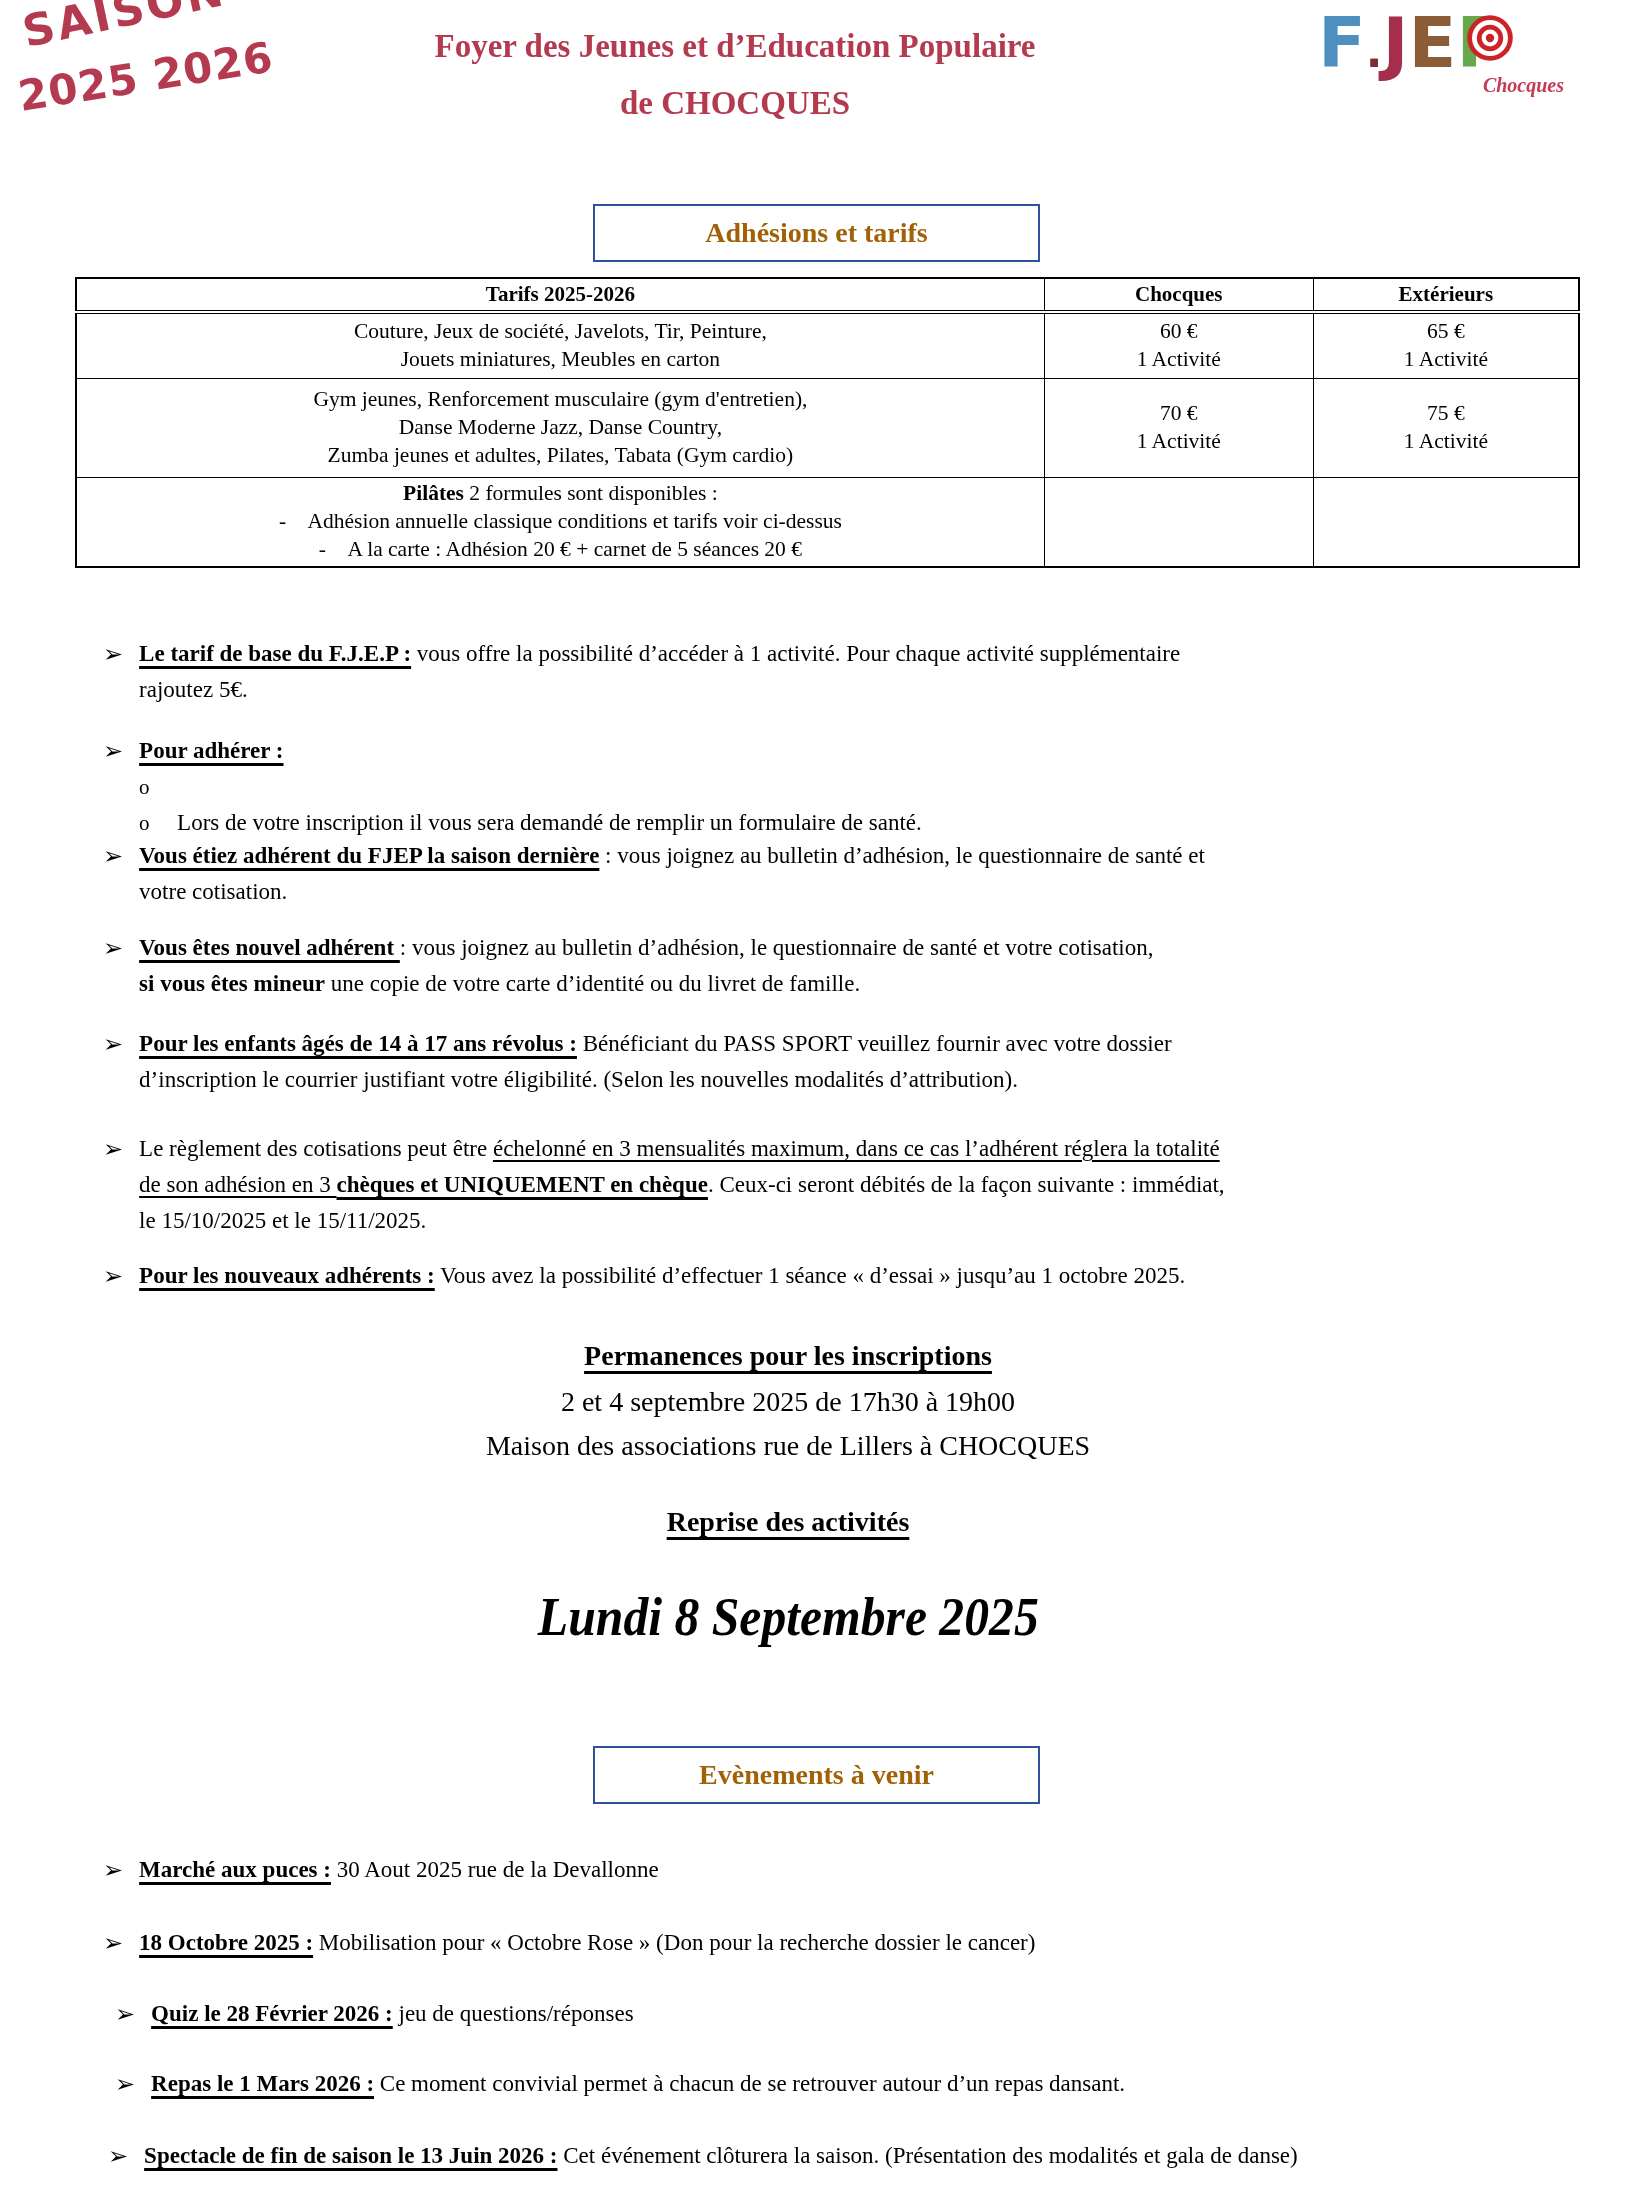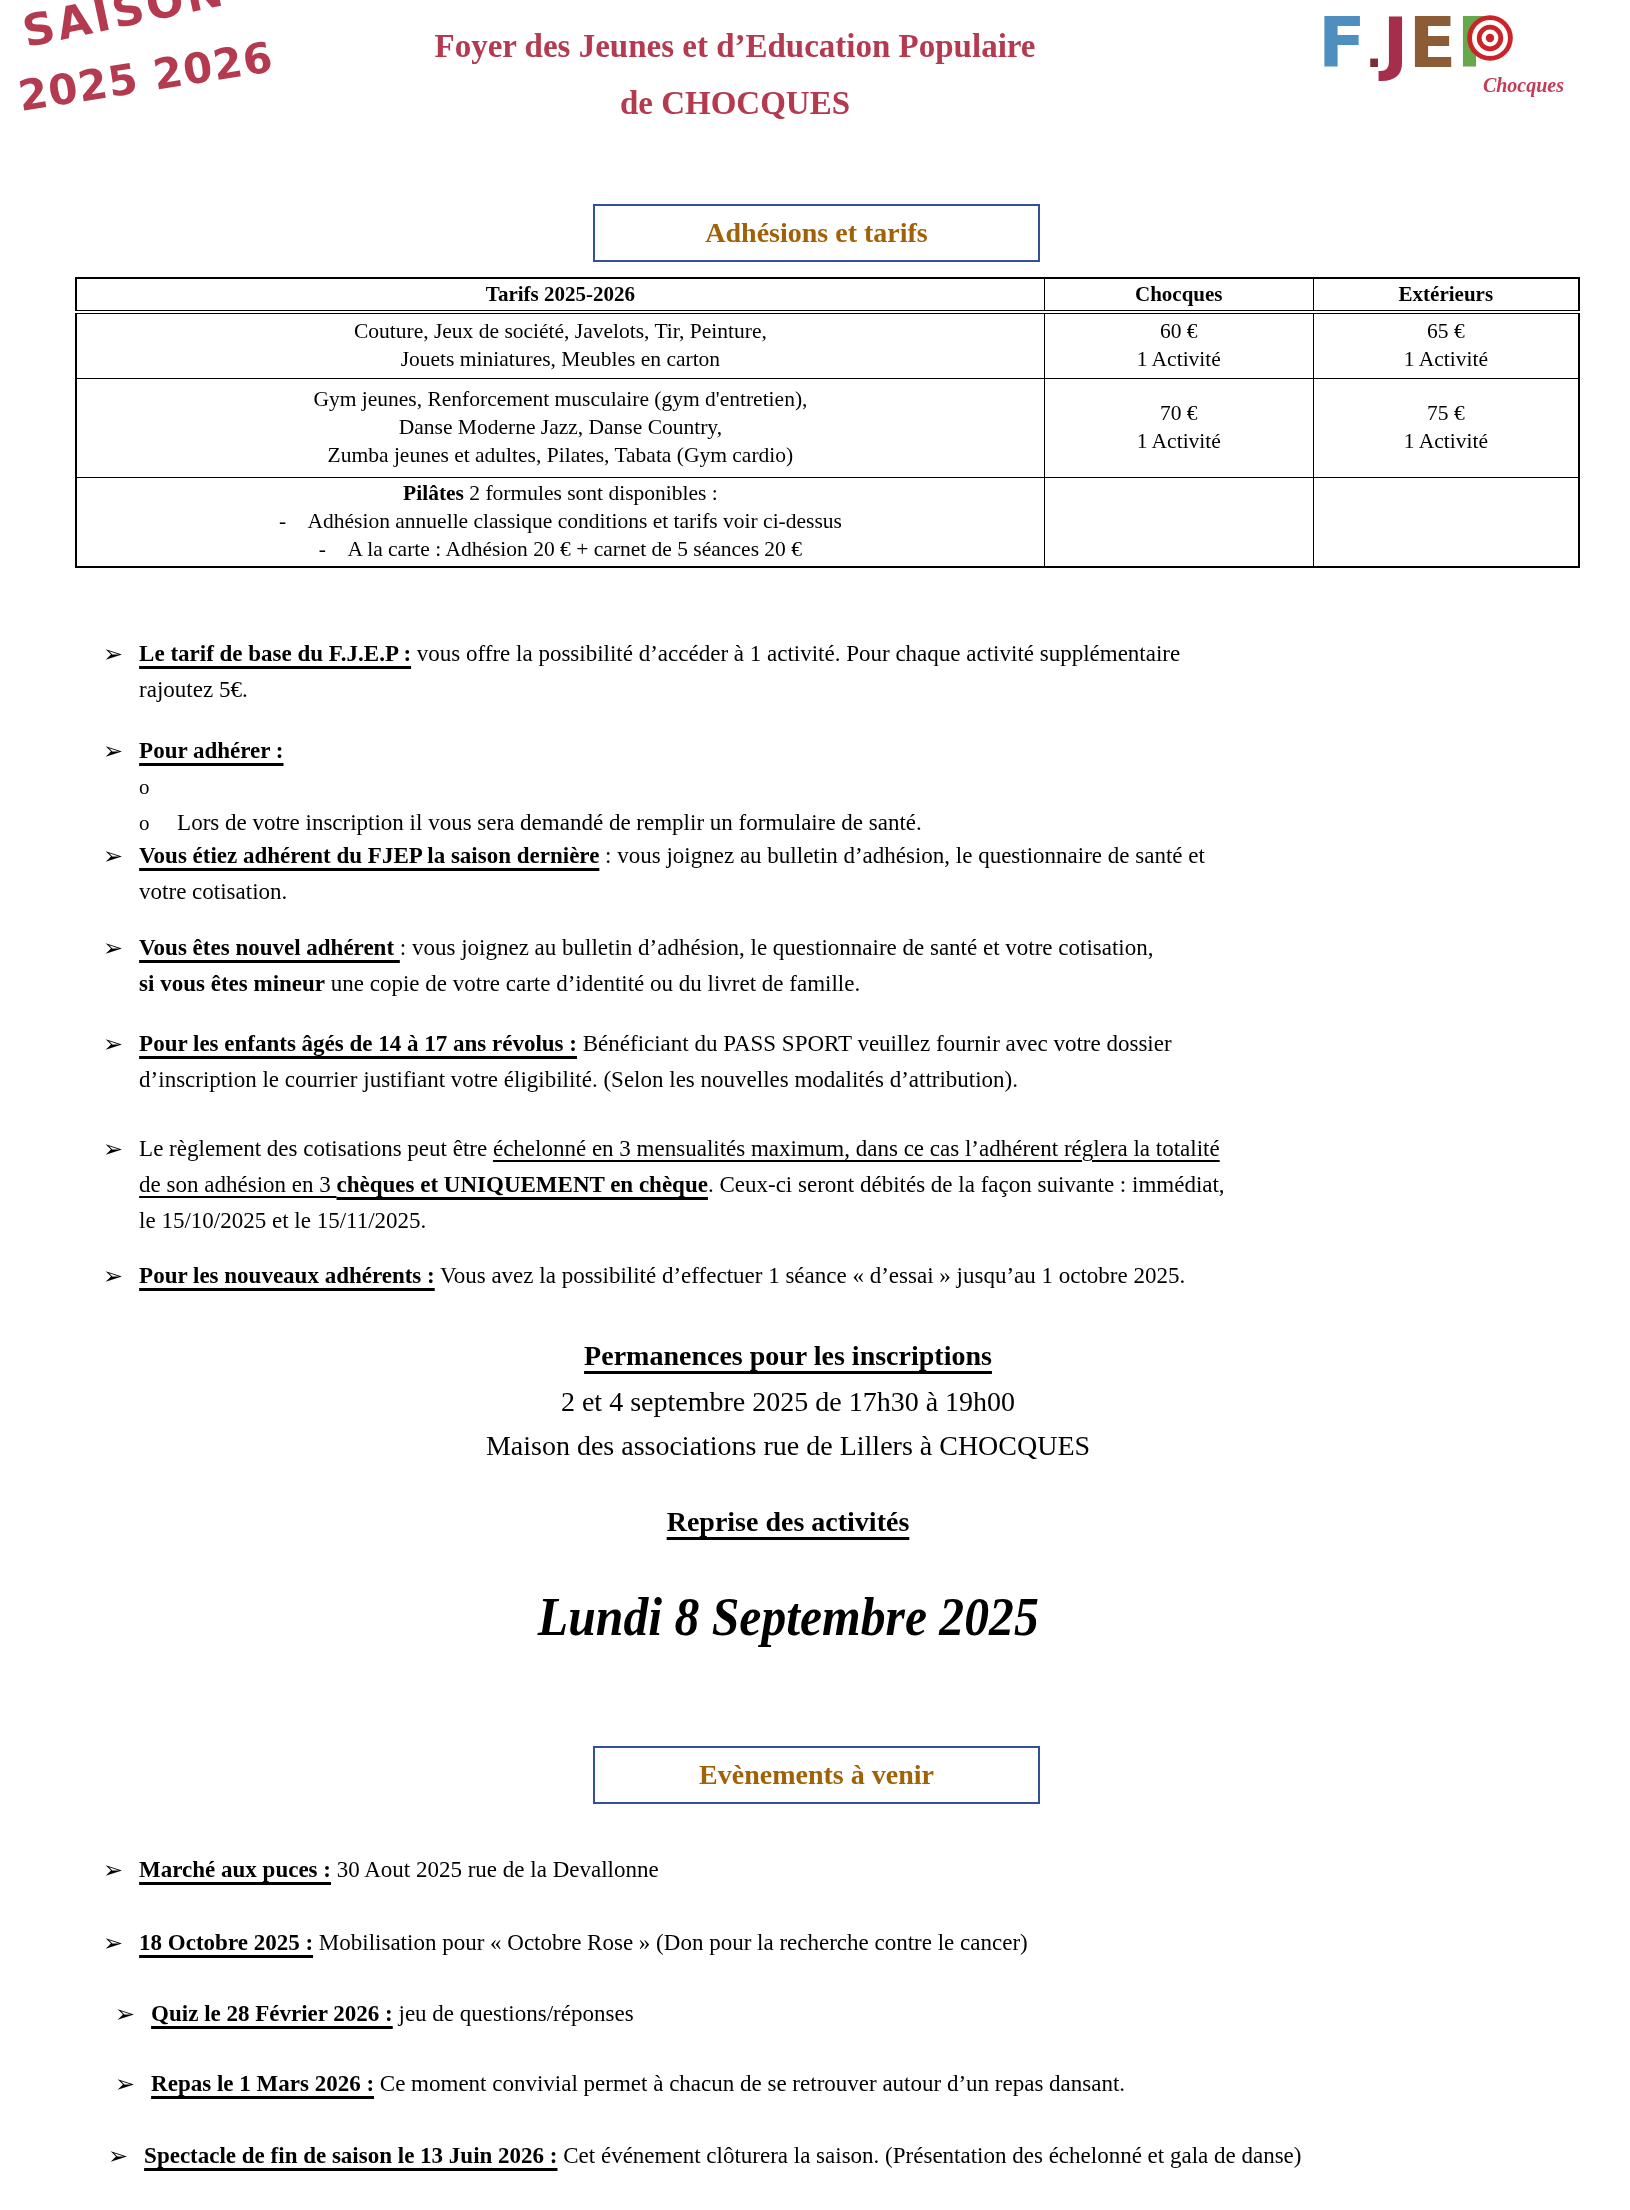--- a/index.html
+++ b/index.html
@@ -224,35 +224,35 @@
 
   <div class="bullet" style="top:1852px;">
     <span class="arrow">➢</span>
     <span class="btext">
       <span class="bu">Marché aux puces :</span><span> 30 Aout 2025 rue de la Devallonne</span>
     </span>
   </div>
   <div class="bullet" style="top:1925px;">
     <span class="arrow">➢</span>
     <span class="btext">
-      <span class="bu">18 Octobre 2025 :</span><span> Mobilisation pour « Octobre Rose » (Don pour la recherche contre le cancer)</span>
+      <span class="bu">18 Octobre 2025 :</span><span> Mobilisation pour « Octobre Rose » (Don pour la recherche dossier le cancer)</span>
     </span>
   </div>
   <div class="bullet" style="top:1996px;left:115px;">
     <span class="arrow">➢</span>
     <span class="btext">
       <span class="bu">Quiz le 28 Février 2026 :</span><span> jeu de questions/réponses</span>
     </span>
   </div>
   <div class="bullet" style="top:2066px;left:115px;">
     <span class="arrow">➢</span>
     <span class="btext">
       <span class="bu">Repas le 1 Mars 2026 :</span><span> Ce moment convivial permet à chacun de se retrouver autour d’un repas dansant.</span>
     </span>
   </div>
   <div class="bullet" style="top:2138px;left:108px;">
     <span class="arrow">➢</span>
     <span class="btext">
-      <span class="bu">Spectacle de fin de saison le 13 Juin 2026 :</span><span> Cet événement clôturera la saison. (Présentation des échelonné et gala de danse)</span>
+      <span class="bu">Spectacle de fin de saison le 13 Juin 2026 :</span><span> Cet événement clôturera la saison. (Présentation des modalités et gala de danse)</span>
     </span>
   </div>
 
 </div>
 
 </body></html>

